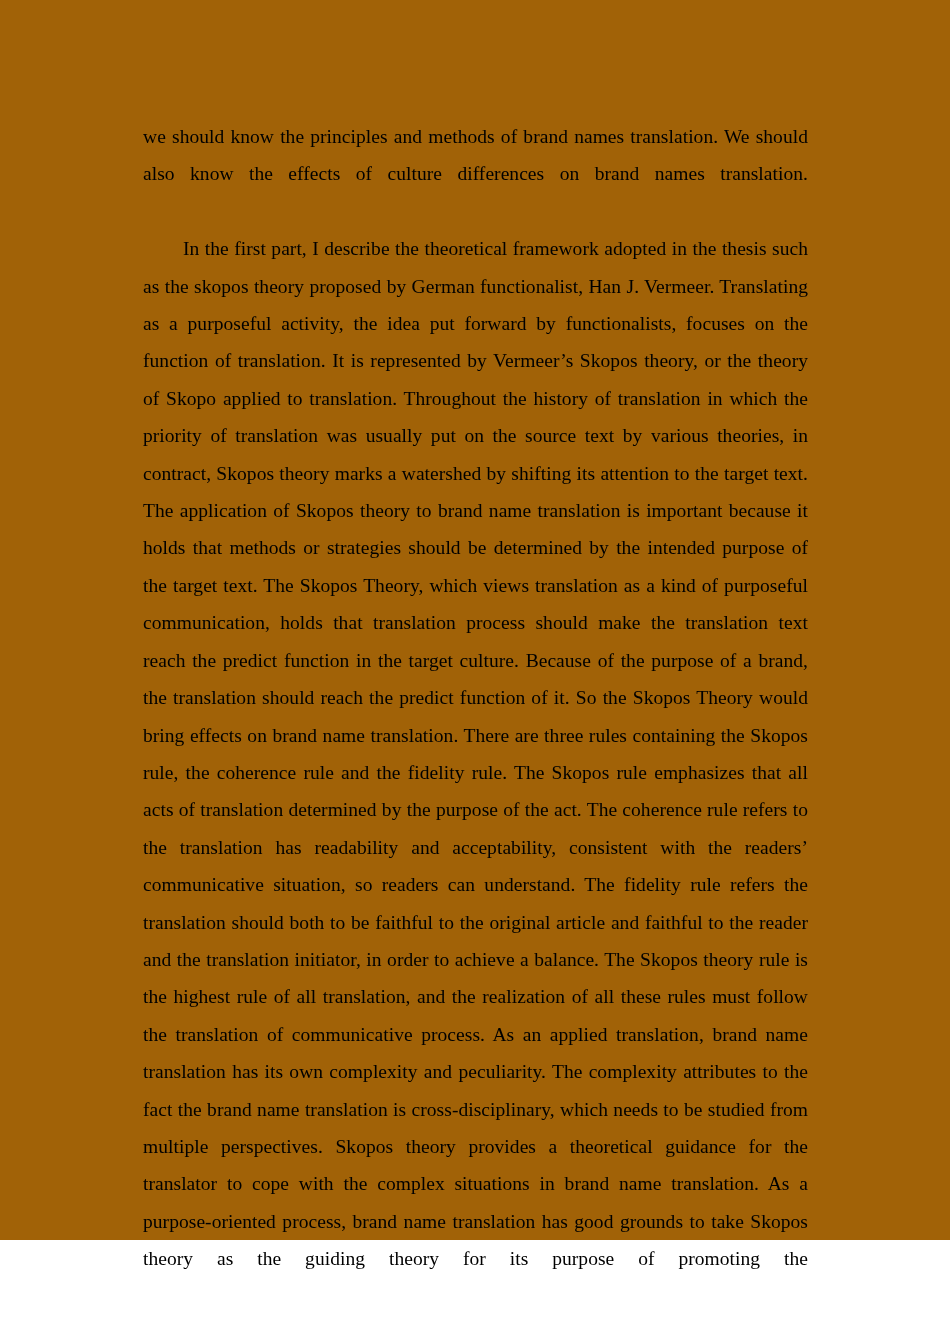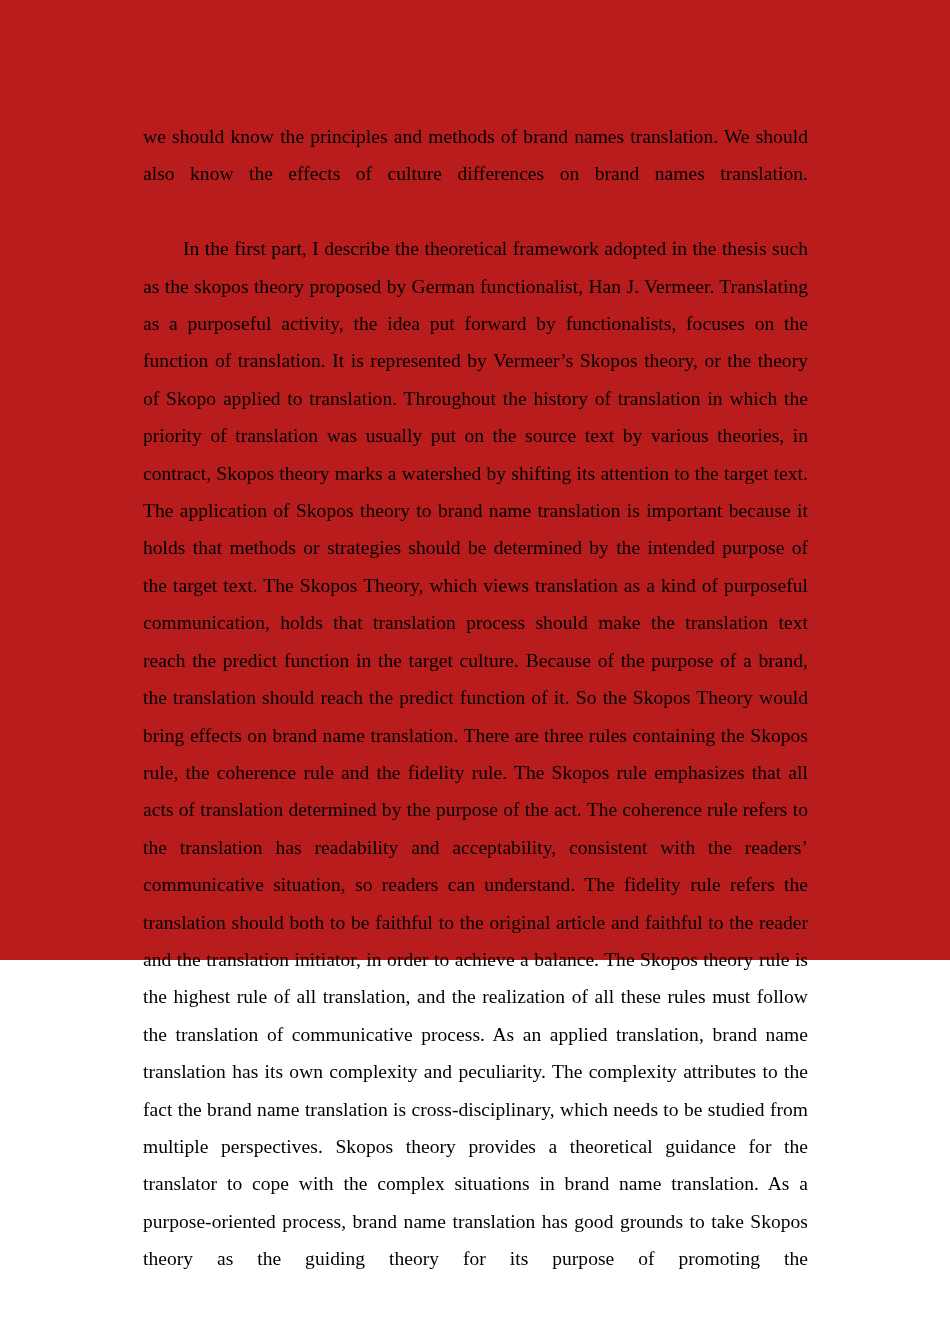--- a/index.html
+++ b/index.html
@@ -11,22 +11,22 @@
   body {
     width: 950px;
     height: 1344px;
     font-family: "Liberation Serif", "DejaVu Serif", serif;
     color: #000000;
     -webkit-font-smoothing: antialiased;
   }
   .page {
     position: relative;
     width: 950px;
-    height: 960px;
-    background: #b91c1c;
+    height: 1240px;
+    background: #a16207;
     box-sizing: border-box;
   }
   .text-column {
     position: absolute;
     left: 143px;
     top: 118px;
     width: 665px;
   }
   p.body-para {
     margin: 0;

